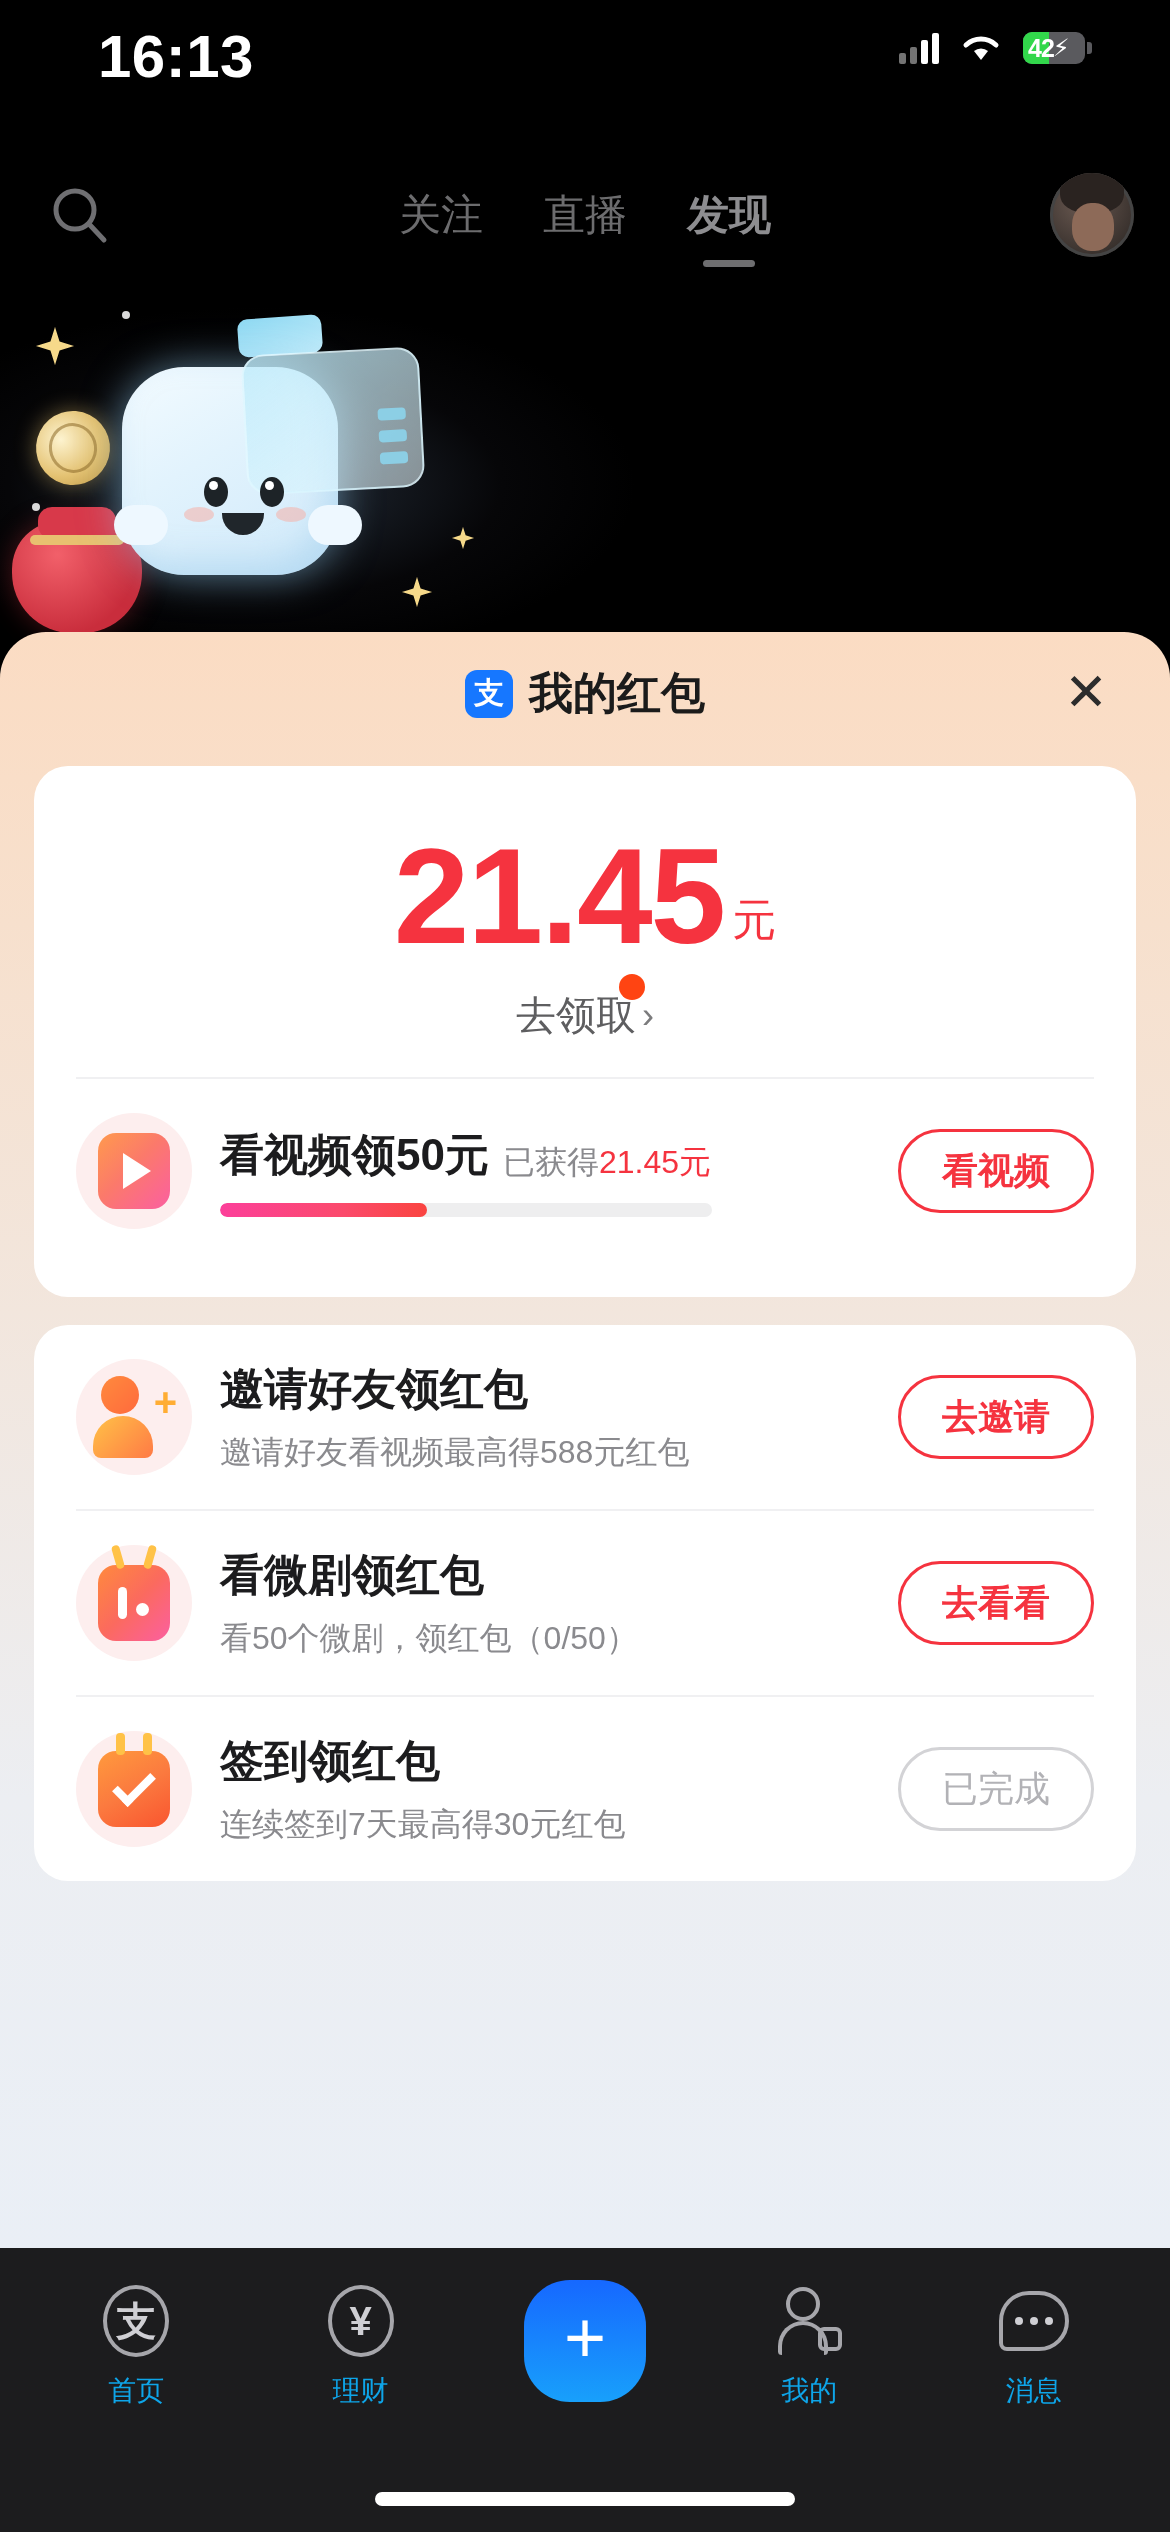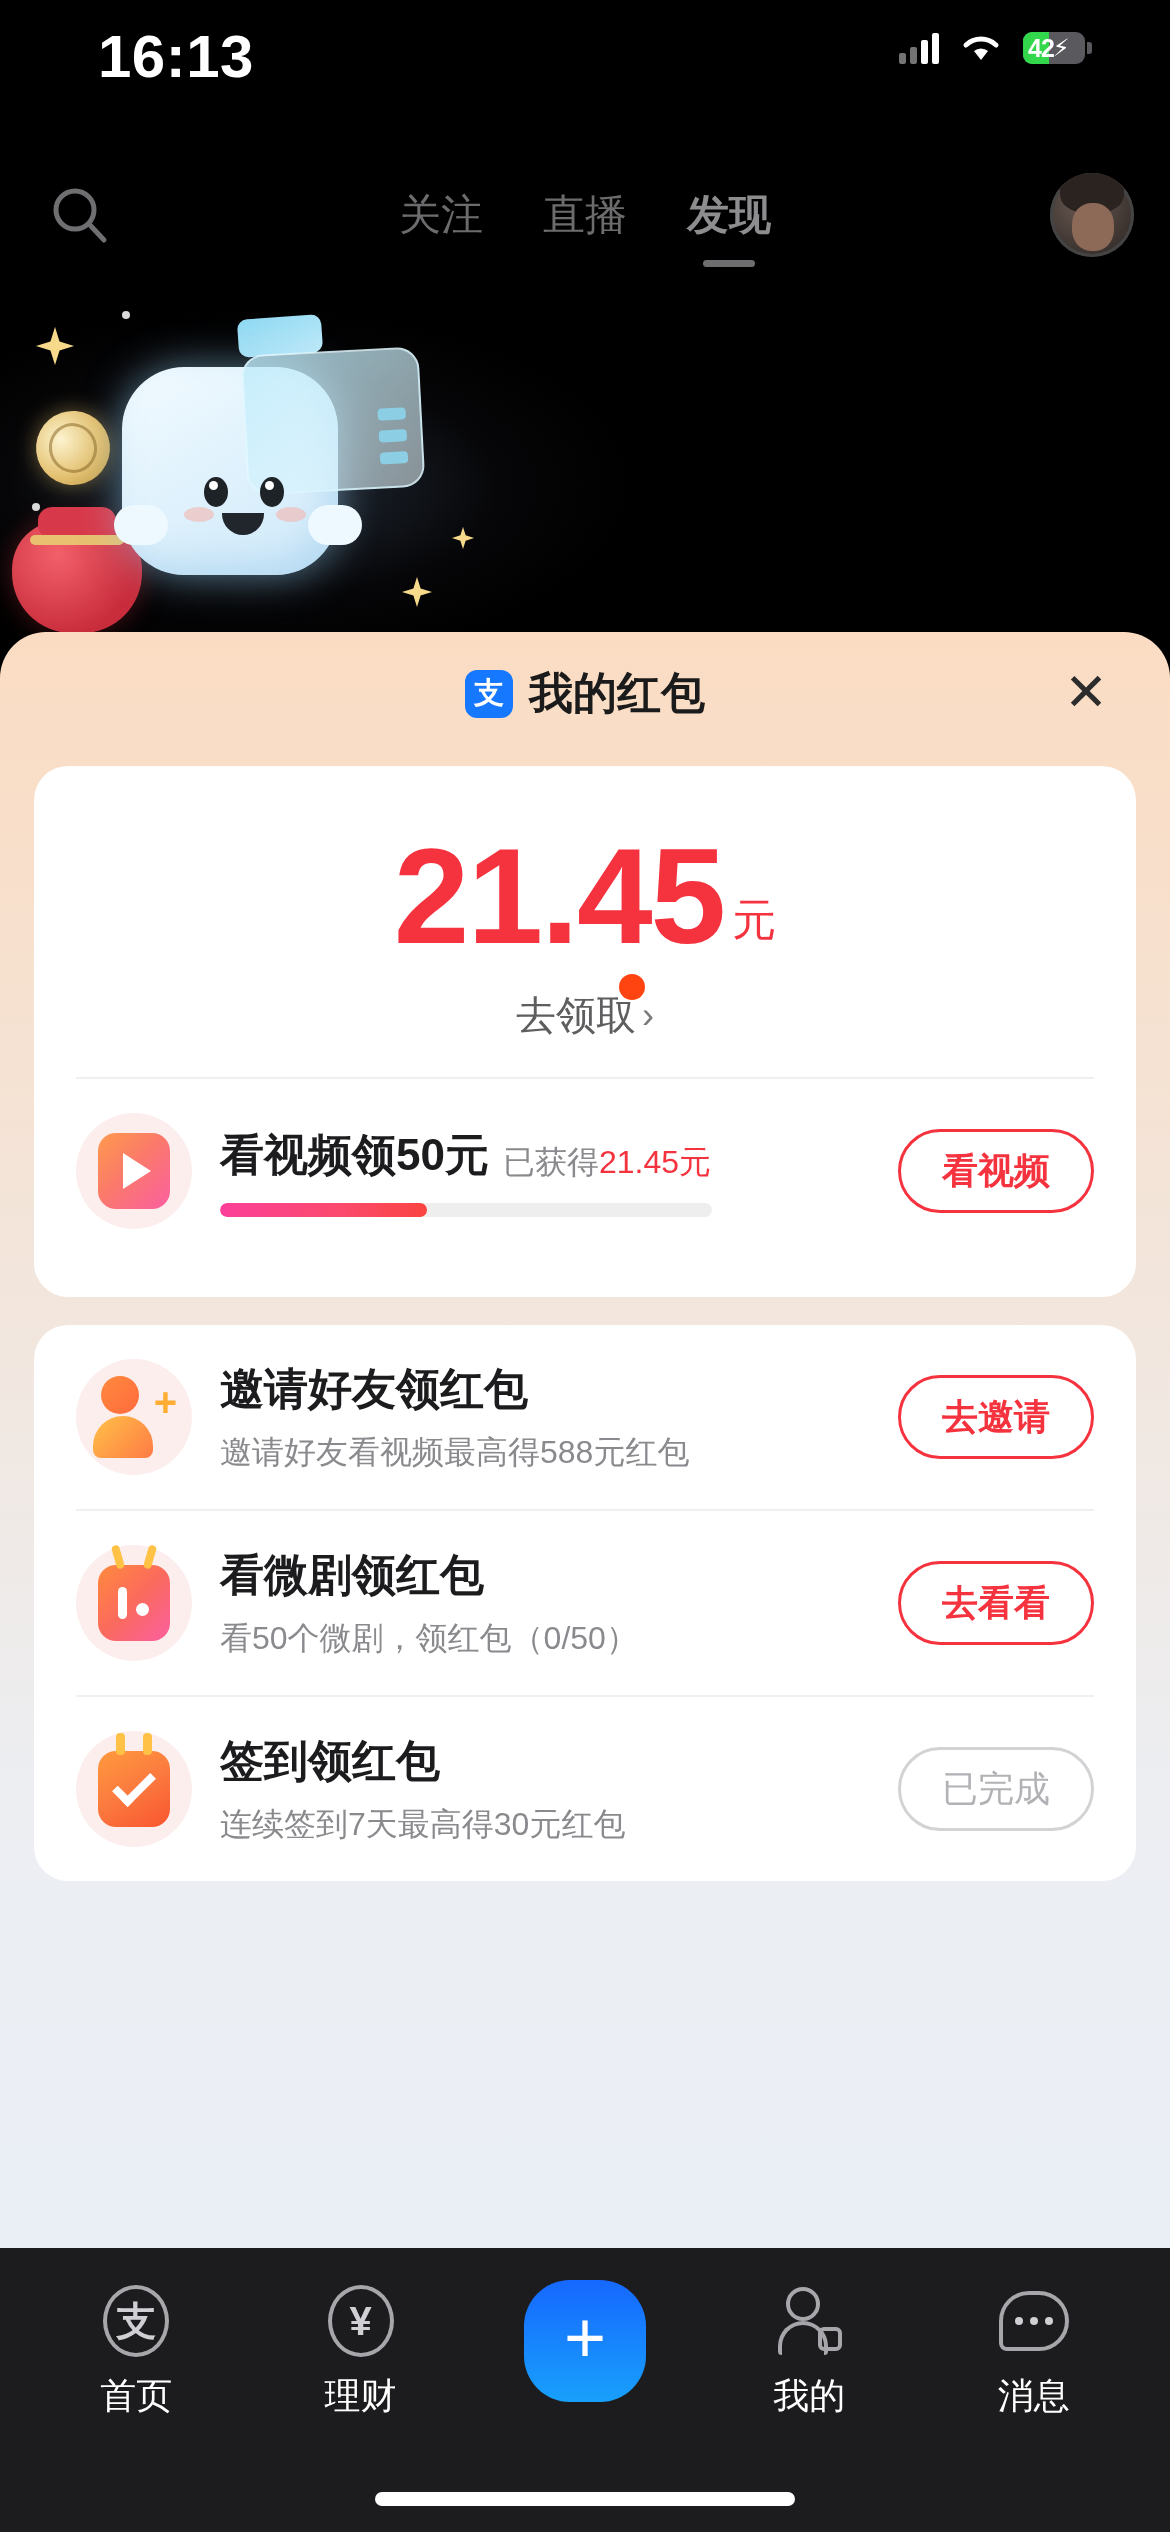--- a/index.html
+++ b/index.html
@@ -155,21 +155,21 @@
   .tabitem{ width:190px; display:flex; flex-direction:column; align-items:center; gap:14px; }
   .tabicon{ width:74px; height:74px; display:flex; align-items:center; justify-content:center; }
   .circ{ width:66px; height:72px; border-radius:50%; border:4px solid #a6a6ab; display:flex; align-items:center; justify-content:center;
      color:#cfcfd4; font-size:40px; font-weight:600; }
   .bubble{ width:70px; height:60px; border:4px solid #a6a6ab; border-radius:30px 30px 30px 8px; display:flex; align-items:center; justify-content:center; gap:7px; }
   .bubble i{ width:8px; height:8px; border-radius:50%; background:#cfcfd4; }
   .person{ position:relative; width:70px; height:72px; }
   .person .h{ position:absolute; left:12px; top:2px; width:34px; height:34px; border-radius:50%; border:4px solid #a6a6ab; }
   .person .b{ position:absolute; left:4px; top:36px; width:50px; height:34px; border-radius:26px 26px 4px 4px; border:4px solid #a6a6ab; border-bottom:none; }
   .person .g{ position:absolute; right:2px; bottom:6px; width:24px; height:24px; border-radius:6px; border:4px solid #a6a6ab; }
-  .tablabel{ color:#ffffff; font-size:36px; }
+  .tablabel{ color:#0ea5e9; font-size:28px; }
   .plusbtn{ width:122px; height:122px; border-radius:46px; background:linear-gradient(180deg,#1668ff 0%,#18a0fb 100%);
      display:flex; align-items:center; justify-content:center; margin-top:-4px; }
   .plusbtn span{ color:#fff; font-size:72px; font-weight:300; line-height:1; margin-top:-8px; }
   .home-ind{ position:absolute; left:50%; transform:translateX(-50%); bottom:26px; width:420px; height:14px; border-radius:8px; background:#fff; }
 </style>
 </head>
 <body>
 
 <div id="screen">
 

